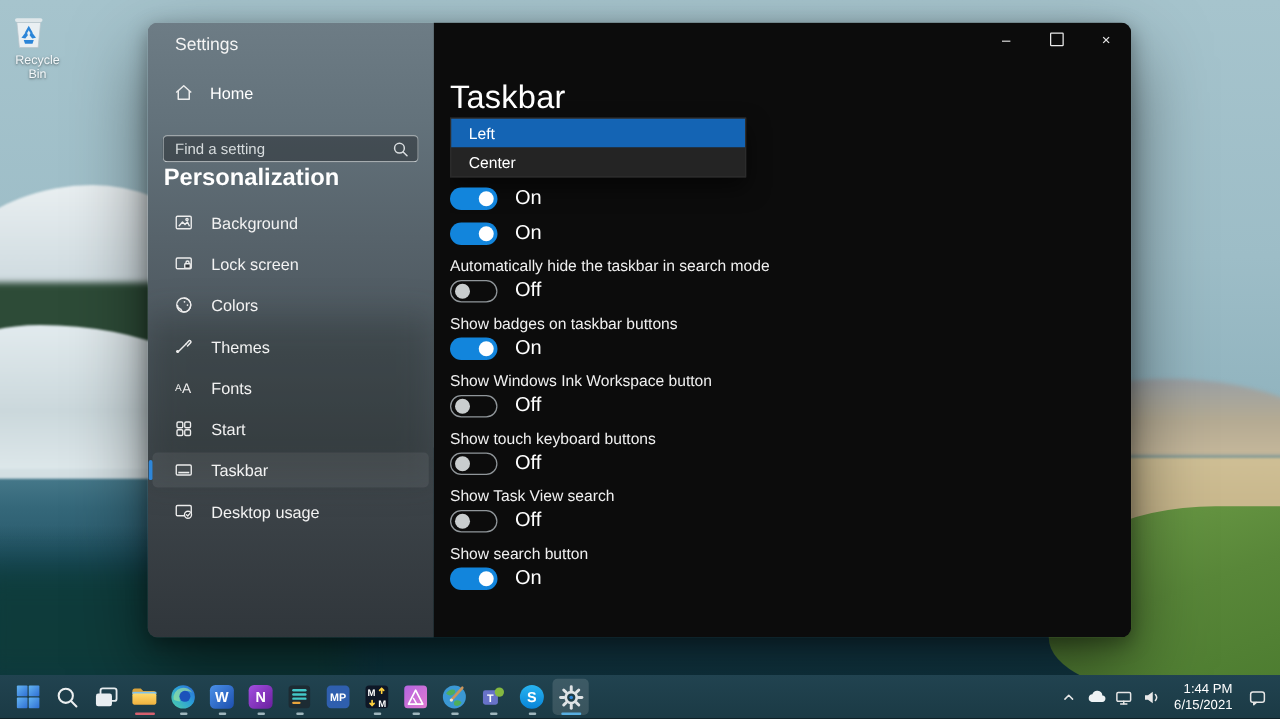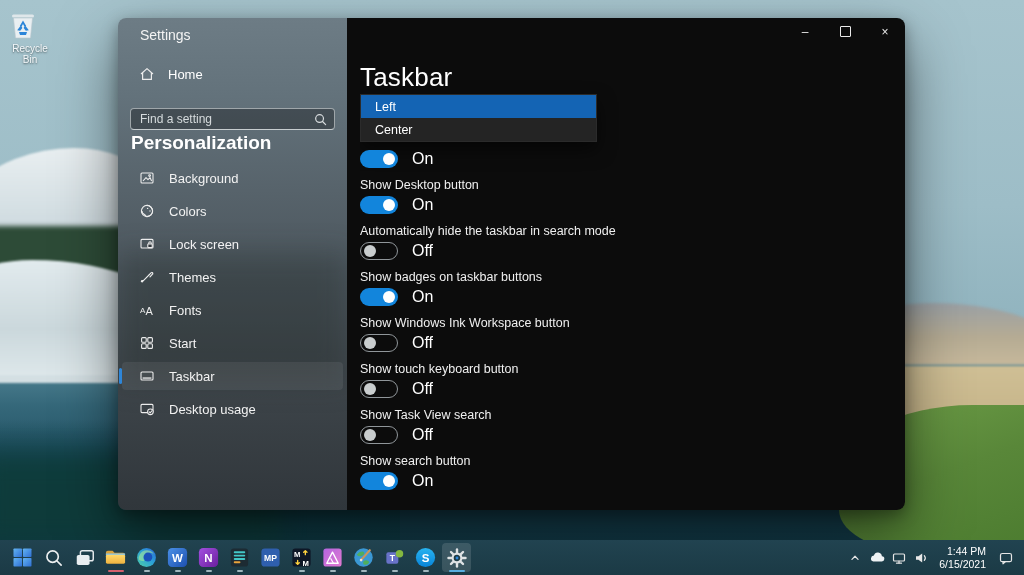--- a/index.html
+++ b/index.html
@@ -162,38 +162,38 @@
               <svg width="16" height="16" viewBox="0 0 16 16" fill="none" stroke="#ececec" stroke-width="1.1" stroke-linejoin="round">
                 <rect x="2" y="3" width="12" height="10" rx="1"></rect>
                 <path d="M4 11 L7 7.6 L9 9.6 L11 7.6 L12.6 11"></path>
                 <circle cx="10.6" cy="5.6" r="0.9"></circle>
               </svg>
             </span>
             <span class="side-label">Background</span>
           </div>
           <div class="side-item">
             <span class="side-icon">
+              <svg width="16" height="16" viewBox="0 0 16 16" fill="none" stroke="#ececec" stroke-width="1.1" stroke-linejoin="round">
+                <rect x="2" y="3.4" width="12" height="8.6" rx="1"></rect>
+                <rect x="8.8" y="8" width="4.4" height="3.6" rx="0.6" fill="#30363b"></rect>
+                <path d="M9.8 8 v-1 a1.2 1.2 0 0 1 2.4 0 v1"></path>
+              </svg>
+            </span>
+            <span class="side-label">Lock screen</span>
+          </div>
+          <div class="side-item">
+            <span class="side-icon">
               <svg width="16" height="16" viewBox="0 0 16 16" fill="none" stroke="#ececec" stroke-width="1.1">
                 <circle cx="8" cy="8" r="5.6"></circle>
                 <path d="M8 2.4 a5.6 5.6 0 0 1 0 11.2 c-2 0-1.4-2-2.8-2.4 C3.6 10.8 3 9.6 3 8" fill="none"></path>
                 <circle cx="8.6" cy="5.4" r="0.7" fill="#ececec" stroke="none"></circle>
                 <circle cx="11" cy="8" r="0.7" fill="#ececec" stroke="none"></circle>
               </svg>
             </span>
             <span class="side-label">Colors</span>
-          </div>
-          <div class="side-item">
-            <span class="side-icon">
-              <svg width="16" height="16" viewBox="0 0 16 16" fill="none" stroke="#ececec" stroke-width="1.1" stroke-linejoin="round">
-                <rect x="2" y="3.4" width="12" height="8.6" rx="1"></rect>
-                <rect x="8.8" y="8" width="4.4" height="3.6" rx="0.6" fill="#30363b"></rect>
-                <path d="M9.8 8 v-1 a1.2 1.2 0 0 1 2.4 0 v1"></path>
-              </svg>
-            </span>
-            <span class="side-label">Lock screen</span>
           </div>
           <div class="side-item">
             <span class="side-icon">
               <svg width="16" height="16" viewBox="0 0 16 16" fill="none" stroke="#ececec" stroke-width="1.2" stroke-linecap="round">
                 <path d="M3.4 12.6 L9.6 6.4"></path>
                 <path d="M9.6 6.4 l2.4-2.6 a1 1 0 0 1 1.5 1.4 l-2.5 2.6" stroke-linejoin="round"></path>
                 <path d="M3.4 12.6 c-.6.3-1 .1-1-.4 0-.5.4-.8 1-.6z" fill="#ececec"></path>
               </svg>
             </span>
             <span class="side-label">Themes</span>
@@ -256,21 +256,20 @@
             <div class="dd-row">Center</div>
           </div>
         <div class="toggles" id="toggle-list">
             <div class="toggle-group">
               <div class="toggle-row">
                 <span class="tg on"></span>
                 <span class="tg-state">On</span>
               </div>
             </div>
             <div class="toggle-group">
-              <div class="toggle-label">Show Desktop button</div>
               <div class="toggle-row">
                 <span class="tg on"></span>
                 <span class="tg-state">On</span>
               </div>
             </div>
             <div class="toggle-group">
               <div class="toggle-label">Automatically hide the taskbar in search mode</div>
               <div class="toggle-row">
                 <span class="tg off"></span>
                 <span class="tg-state">Off</span>
@@ -284,21 +283,21 @@
               </div>
             </div>
             <div class="toggle-group">
               <div class="toggle-label">Show Windows Ink Workspace button</div>
               <div class="toggle-row">
                 <span class="tg off"></span>
                 <span class="tg-state">Off</span>
               </div>
             </div>
             <div class="toggle-group">
-              <div class="toggle-label">Show touch keyboard button</div>
+              <div class="toggle-label">Show touch keyboard buttons</div>
               <div class="toggle-row">
                 <span class="tg off"></span>
                 <span class="tg-state">Off</span>
               </div>
             </div>
             <div class="toggle-group">
               <div class="toggle-label">Show Task View search</div>
               <div class="toggle-row">
                 <span class="tg off"></span>
                 <span class="tg-state">Off</span>

